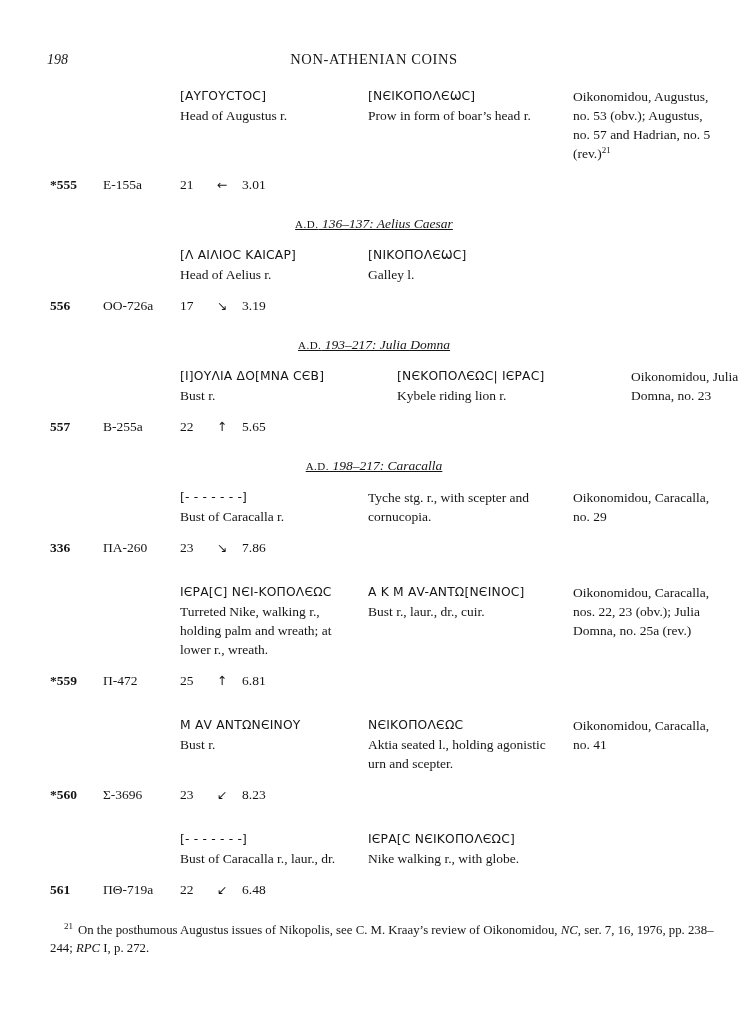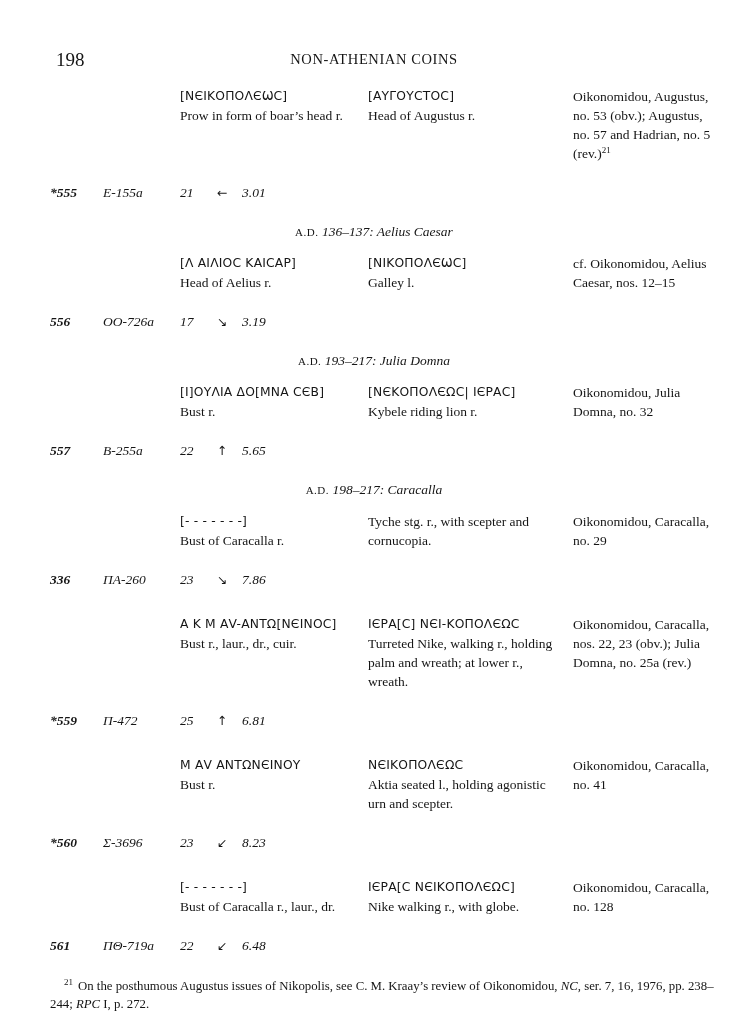--- a/index.html
+++ b/index.html
@@ -8,43 +8,43 @@
     width: 748px; height: 1024px; overflow: hidden;
     font-family: "Liberation Serif", serif;
     color: #151515;
     font-size: 13.5px;
     line-height: 19px;
   }
   .page { padding: 50px 12px 0 50px; }
 
   
   .header { position: relative; margin: 0 -12px 0 -50px; text-align: center; height: 19px; }
-  .page-number { position: absolute; left: 56px; top: 0; font-size: 19px; }
+  .page-number { position: absolute; left: 47px; top: 0; font-size: 14px; font-style: italic; }
   .doc-title { font-size: 14.5px; letter-spacing: 0.6px; }
 
   
-  .section-heading { margin: 20px -12px 13px -50px; text-align: center; height: 19px; }
+  .section-heading { margin: 20px -12px 13px -50px; text-align: center; height: 19px; text-decoration: underline; }
   .section-heading .era { font-size: 11px; letter-spacing: 0.5px; }
   .section-heading .ital { font-style: italic; font-size: 13.5px; }
 
   
   .entry.first { margin-top: 18px; }
   .entry + .entry { margin-top: 26px; }
   .content-row { display: grid; grid-template-columns: 188px 205px 140px; padding-left: 130px; }
   .legend {
     font-family: "DejaVu Sans", sans-serif;
     font-size: 12.3px; letter-spacing: 0.2px; white-space: nowrap;
   }
   .col .desc { padding-right: 16px; }
   .col.rev .desc { padding-right: 14px; }
   .col.ref { font-size: 13.5px; }
   sup.fn { font-size: 9px; vertical-align: super; line-height: 0; }
 
   
-  .catalog-row { display: flex; margin-top: 20px; align-items: baseline; font-style: italic; }
+  .catalog-row { display: flex; margin-top: 12px; align-items: baseline; }
   .c-no { width: 53px; font-weight: bold; }
   .c-inv { width: 77px; }
   .c-meas { display: flex; align-items: baseline; }
   .c-diam { width: 22px; }
   .c-axis { width: 16px; margin: 0 12px; font-family: "DejaVu Sans", sans-serif; font-size: 12.5px; text-align: center; }
 
   
   .footnote { margin-top: 22px; font-size: 12.8px; line-height: 18px; text-indent: 14px; padding-right: 6px; font-family: Liberation Serif, serif; }
   .footnote sup { font-size: 9px; vertical-align: super; line-height: 0; margin-right: 5px; }
   .ital { font-style: italic; }
@@ -54,27 +54,27 @@
 
 <div class="page">
 
   <div class="header">
     <span class="page-number">198</span>
     <span class="doc-title">NON-ATHENIAN COINS</span>
   </div>
 
   <div class="entry first">
     <div class="content-row">
+      <div class="col obv">
+        <div class="legend">[ΑΥΓΟΥCΤΟC]</div>
+        <div class="desc">Head of Augustus r.</div>
+      </div>
       <div class="col rev">
         <div class="legend">[ΝЄΙΚΟΠΟΛЄѠC]</div>
         <div class="desc">Prow in form of boar’s head r.</div>
-      </div>
-      <div class="col obv">
-        <div class="legend">[ΑΥΓΟΥCΤΟC]</div>
-        <div class="desc">Head of Augustus r.</div>
       </div>
       <div class="col ref"><span>Oikonomidou, Augustus, no. 53 (obv.); Augustus, no. 57 and Hadrian, no. 5 (rev.)</span><sup class="fn">21</sup></div>
     </div>
     <div class="catalog-row">
       <span class="c-no">*555</span>
       <span class="c-inv">E-155a</span>
       <span class="c-meas">
         <span class="c-diam">21</span>
         <span class="c-axis">←</span>
         <span class="c-wt">3.01</span>
@@ -89,48 +89,47 @@
   <div class="entry first">
     <div class="content-row" style="margin-top:-5px;">
       <div class="col obv">
         <div class="legend">[Λ ΑΙΛΙΟC ΚΑΙCΑΡ]</div>
         <div class="desc">Head of Aelius r.</div>
       </div>
       <div class="col rev">
         <div class="legend">[ΝΙΚΟΠΟΛЄѠC]</div>
         <div class="desc">Galley l.</div>
       </div>
-      <div class="col ref"><span>cf. Oikonomidou, Aelius Caesar, nos. 12–15</span></div>
     </div>
     <div class="catalog-row">
       <span class="c-no">556</span>
       <span class="c-inv">OO-726a</span>
       <span class="c-meas">
         <span class="c-diam">17</span>
         <span class="c-axis">↘</span>
         <span class="c-wt">3.19</span>
       </span>
     </div>
   </div>
 
   <div class="section-heading">
     <span class="era">A.D.</span><span class="ital"> 193–217: Julia Domna</span>
   </div>
 
   <div class="entry first">
-    <div class="content-row" style="margin-top:-5px;">
+    <div class="content-row" style="margin-top:-5px;gap:29px;">
       <div class="col obv">
         <div class="legend">[Ι]ΟΥΛΙΑ ΔΟ[ΜΝΑ CЄΒ]</div>
         <div class="desc">Bust r.</div>
       </div>
       <div class="col rev">
         <div class="legend">[ΝЄΚΟΠΟΛЄΩC| ΙЄΡΑC]</div>
         <div class="desc">Kybele riding lion r.</div>
       </div>
-      <div class="col ref"><span>Oikonomidou, Julia Domna, no. 32</span></div>
+      <div class="col ref"><span>Oikonomidou, Julia Domna, no. 23</span></div>
     </div>
     <div class="catalog-row">
       <span class="c-no">557</span>
       <span class="c-inv">B-255a</span>
       <span class="c-meas">
         <span class="c-diam">22</span>
         <span class="c-axis">↑</span>
         <span class="c-wt">5.65</span>
       </span>
     </div>
@@ -157,27 +156,27 @@
       <span class="c-meas">
         <span class="c-diam">23</span>
         <span class="c-axis">↘</span>
         <span class="c-wt">7.86</span>
       </span>
     </div>
   </div>
 
   <div class="entry">
     <div class="content-row">
+      <div class="col rev">
+        <div class="legend">ΙЄΡΑ[C] ΝЄΙ-ΚΟΠΟΛЄΩC</div>
+        <div class="desc">Turreted Nike, walking r., holding palm and wreath; at lower r., wreath.</div>
+      </div>
       <div class="col obv">
         <div class="legend">Α Κ Μ ΑV-ΑΝΤΩ[ΝЄΙΝΟC]</div>
         <div class="desc">Bust r., laur., dr., cuir.</div>
-      </div>
-      <div class="col rev">
-        <div class="legend">ΙЄΡΑ[C] ΝЄΙ-ΚΟΠΟΛЄΩC</div>
-        <div class="desc">Turreted Nike, walking r., holding palm and wreath; at lower r., wreath.</div>
       </div>
       <div class="col ref"><span>Oikonomidou, Caracalla, nos. 22, 23 (obv.); Julia Domna, no. 25a (rev.)</span></div>
     </div>
     <div class="catalog-row">
       <span class="c-no">*559</span>
       <span class="c-inv">Π-472</span>
       <span class="c-meas">
         <span class="c-diam">25</span>
         <span class="c-axis">↑</span>
         <span class="c-wt">6.81</span>
@@ -211,21 +210,20 @@
   <div class="entry">
     <div class="content-row">
       <div class="col obv">
         <div class="legend">[- - - - - - -]</div>
         <div class="desc">Bust of Caracalla r., laur., dr.</div>
       </div>
       <div class="col rev">
         <div class="legend">ΙЄΡΑ[C ΝЄΙΚΟΠΟΛЄΩC]</div>
         <div class="desc">Nike walking r., with globe.</div>
       </div>
-      <div class="col ref"><span>Oikonomidou, Caracalla, no. 128</span></div>
     </div>
     <div class="catalog-row">
       <span class="c-no">561</span>
       <span class="c-inv">ΠΘ-719a</span>
       <span class="c-meas">
         <span class="c-diam">22</span>
         <span class="c-axis">↙</span>
         <span class="c-wt">6.48</span>
       </span>
     </div>

